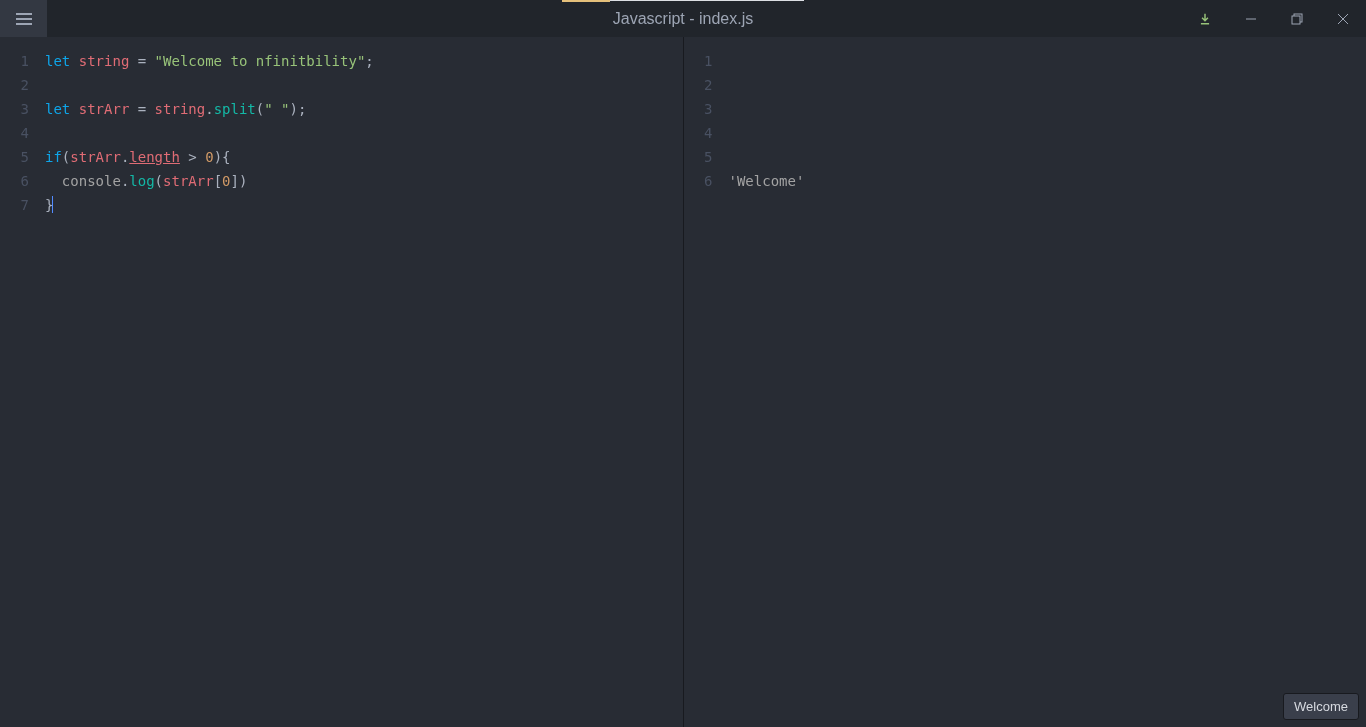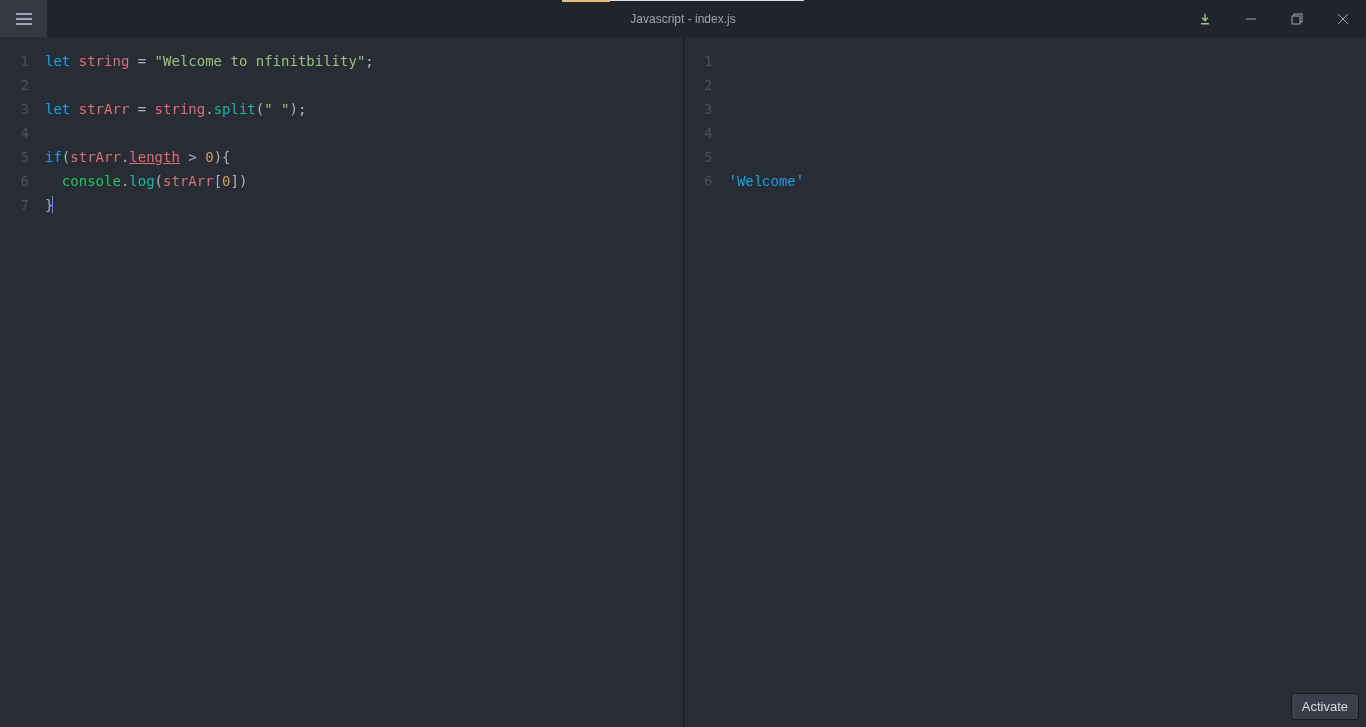--- a/index.html
+++ b/index.html
@@ -52,21 +52,21 @@
     height: 2px;
     background: #9da5b4;
     width: 100%;
   }
   .title {
     position: absolute;
     left: 50%;
     transform: translateX(-50%);
     color: #9da5b4;
     font-family: "Segoe UI", sans-serif;
-    font-size: 12px;
+    font-size: 16px;
   }
   .window-controls {
     margin-left: auto;
     display: flex;
     align-items: center;
     height: 100%;
   }
   .win-btn {
     width: 46px;
     height: 100%;
@@ -118,22 +118,22 @@
     background: #181a1f;
   }
   .tok-kw { color: #0ea5e9; }
   .tok-var { color: #e06c75; }
   .tok-op { color: #abb2bf; }
   .tok-str { color: #98c379; }
   .tok-fn { color: #14b8a6; }
   .tok-prop { color: #e06c75; text-decoration: underline; }
   .tok-num { color: #d19a66; }
   .tok-punc { color: #abb2bf; }
-  .tok-obj { color: #22c55e; }
-  .tok-out { color: #0ea5e9; font-family: Liberation Mono, monospace; }
+  .tok-obj { color: #a3a3a3; }
+  .tok-out { color: #a3a3a3; }
   .cursor {
     display: inline-block;
     width: 1px;
     height: 17px;
     background: #528bff;
     vertical-align: text-bottom;
     margin-left: -1px;
   }
   .activate-btn {
     position: absolute;
@@ -215,13 +215,13 @@
 <div>3</div>
 <div>4</div>
 <div>5</div>
 <div>6</div>
     </div>
     <div class="code"><div> </div><div> </div><div> </div><div> </div><div> </div><div><span class="tok-out">'Welcome'</span></div></div>
   </div>
 
 </div>
 
-<div class="activate-btn">Activate</div>
+<div class="activate-btn">Welcome</div>
 
 </body></html>

